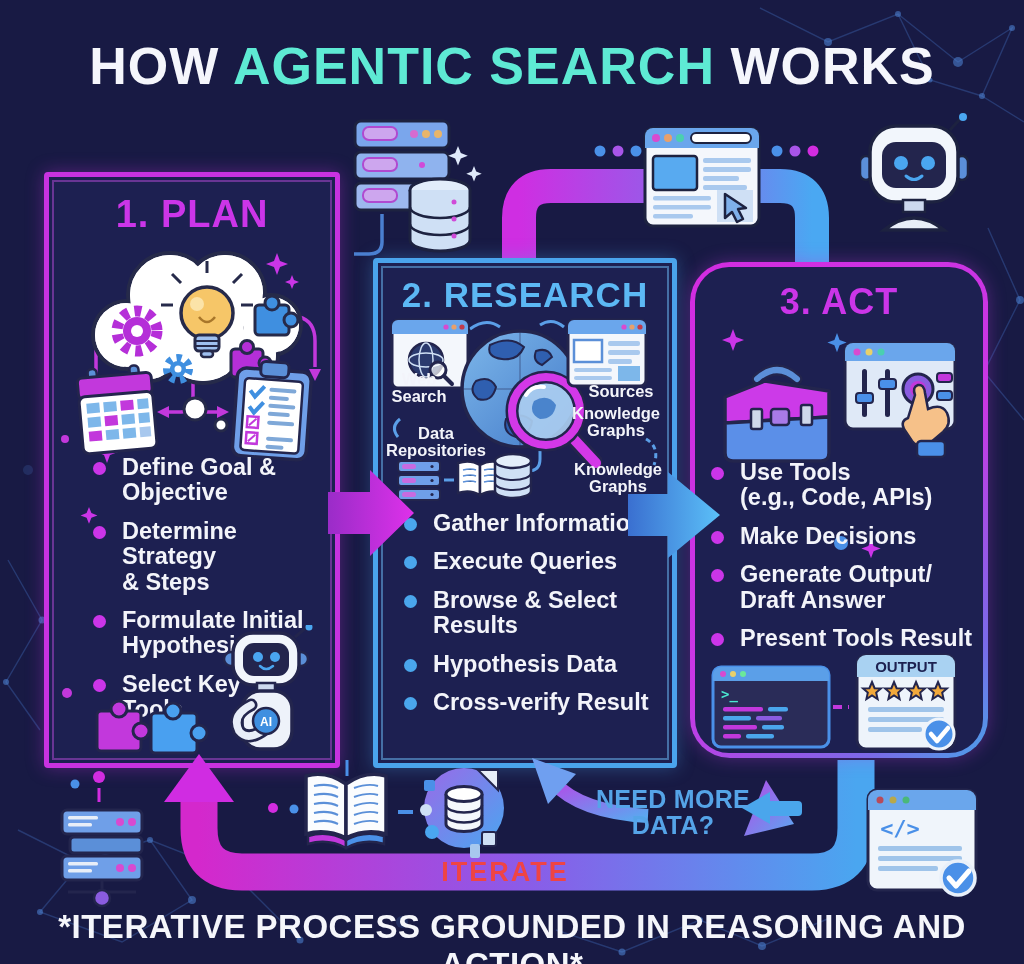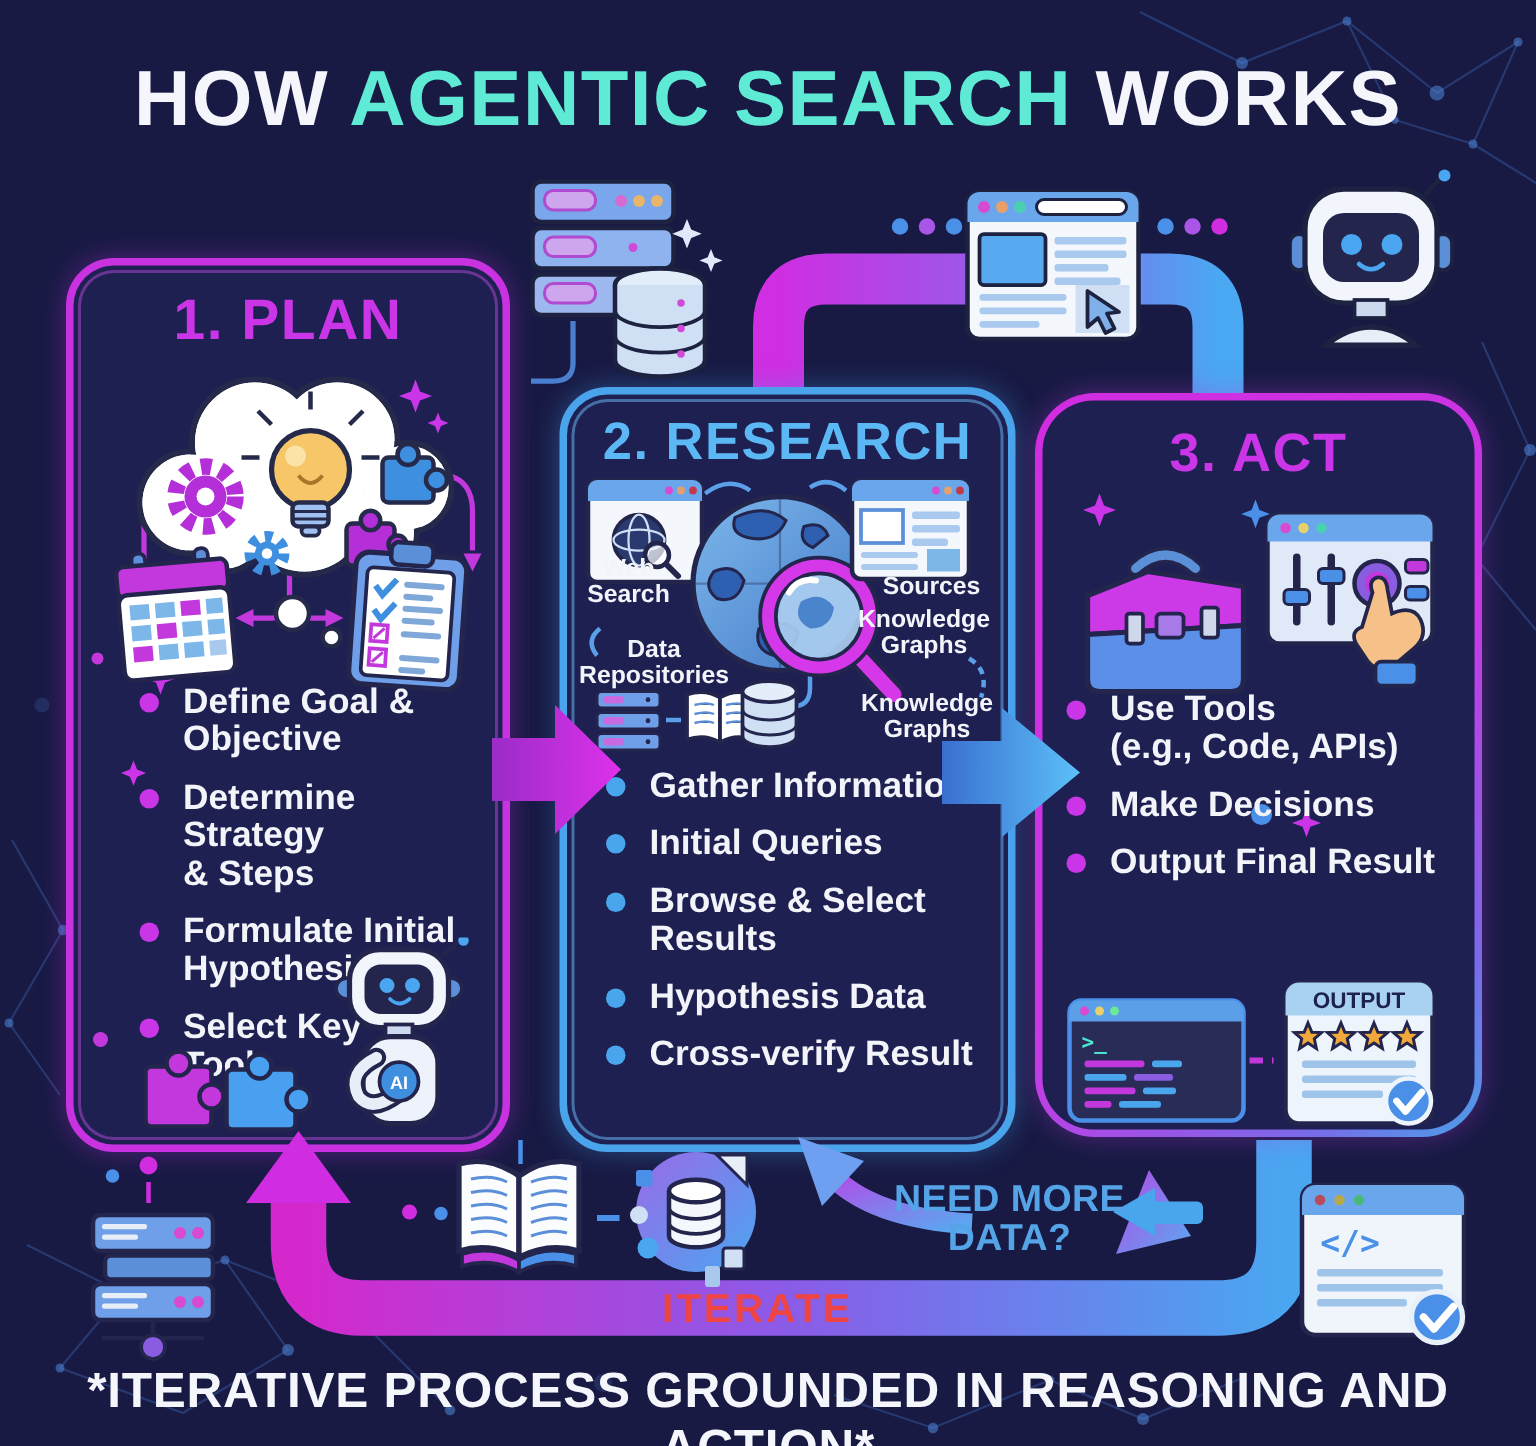--- a/index.html
+++ b/index.html
@@ -8,21 +8,21 @@
   svg{display:block;}
   .abs{position:absolute;}
   .layer{position:absolute;left:0;top:0;pointer-events:none;}
 
   
   .title{position:absolute;left:0;top:36px;width:1024px;text-align:center;
          font-size:52px;font-weight:700;letter-spacing:1px;color:#f5f6fc;z-index:6;}
   .title .hl{color:#5eead4;}
 
   
-  .panel{position:absolute;background:#1d2051;border-radius:32px;z-index:2;}
+  .panel{position:absolute;background:#1d2051;border-radius:4px;z-index:2;}
   .panel-plan{left:44px;top:172px;width:286px;height:586px;border:5px solid #c832e0;
               box-shadow:0 0 18px rgba(200,50,224,.35), inset 0 0 0 3px #1d2051, inset 0 0 0 5px rgba(200,80,230,.45);}
   .panel-research{left:373px;top:258px;width:294px;height:500px;border:5px solid #4aa4ec;
               box-shadow:0 0 18px rgba(74,164,236,.35), inset 0 0 0 3px #1d2051, inset 0 0 0 5px rgba(110,190,250,.5);}
   .panel-act-outer{position:absolute;left:690px;top:262px;width:298px;height:496px;border-radius:40px;
               background:linear-gradient(135deg,#d22ce0 0%,#c838e4 55%,#7a6ae8 85%,#4aa0e8 100%);
               box-shadow:0 0 18px rgba(190,60,224,.35);z-index:2;padding:5px;box-sizing:border-box;}
   .panel-act{position:relative;width:100%;height:100%;background:#1d2051;border-radius:34px;}
 
   .panel-title{position:absolute;left:0;width:100%;text-align:center;font-weight:700;letter-spacing:1px;}
@@ -404,21 +404,21 @@
     </svg>
 
     <svg class="abs" style="left:112px;top:188px" width="46" height="52">
       <path d="M5,10 v30 a18,7 0 0 0 36,0 v-30" fill="#cfe0f5" stroke="#23254d" stroke-width="2.5"></path>
       <ellipse cx="23" cy="10" rx="18" ry="7" fill="#e4eefa" stroke="#23254d" stroke-width="2.5"></ellipse>
       <path d="M5,22 a18,7 0 0 0 36,0 M5,32 a18,7 0 0 0 36,0" fill="none" stroke="#23254d" stroke-width="2"></path>
     </svg>
 
     <ul class="bullets research-bullets">
       <li>Gather Information</li>
-      <li>Initial Queries</li>
+      <li>Execute Queries</li>
       <li>Browse &amp; Select
 Results</li>
       <li>Hypothesis Data</li>
       <li>Cross-verify Result</li>
     </ul>
   </div>
 
   <div class="panel-act-outer">
     <div class="panel-act">
       <div class="panel-title pt-act">3. ACT</div>
@@ -461,21 +461,23 @@
         <g stroke="#23254d" stroke-width="2.5">
           <path d="M72,58 q-3,-8 3,-10 q6,-1 7,8 l3,16 q14,-6 19,4 q5,11 -4,19 l-13,11 q-11,7 -18,-2 l-8,-12 q-4,-8 4,-11 z" fill="#f6c189"></path>
           <rect x="74" y="104" width="28" height="16" rx="4" fill="#4a90e8"></rect>
         </g>
       </svg>
 
       <ul class="bullets act-bullets">
         <li>Use Tools
 (e.g., Code, APIs)</li>
         <li>Make Decisions</li>
-        <li>Output Final Result</li>
+        <li>Generate Output/
+Draft Answer</li>
+        <li>Present Tools Result</li>
       </ul>
 
       <svg class="abs" style="left:16px;top:398px" width="120" height="84">
         <rect x="2" y="2" width="116" height="80" rx="8" fill="#2a2c58" stroke="#4a90e8" stroke-width="3"></rect>
         <path d="M2,10 a8,8 0 0 1 8,-8 h100 a8,8 0 0 1 8,8 v6 h-116 z" fill="#5b9fe8"></path>
         <circle cx="12" cy="9" r="3" fill="#d84ad0"></circle>
           <circle cx="22" cy="9" r="3" fill="#e8d06b"></circle>
           <circle cx="32" cy="9" r="3" fill="#6be89a"></circle>
         <text x="10" y="34" font-size="14" font-weight="bold" fill="#4ae8d0" font-family="DejaVu Sans Mono, monospace">&gt;_</text>
         <g>

